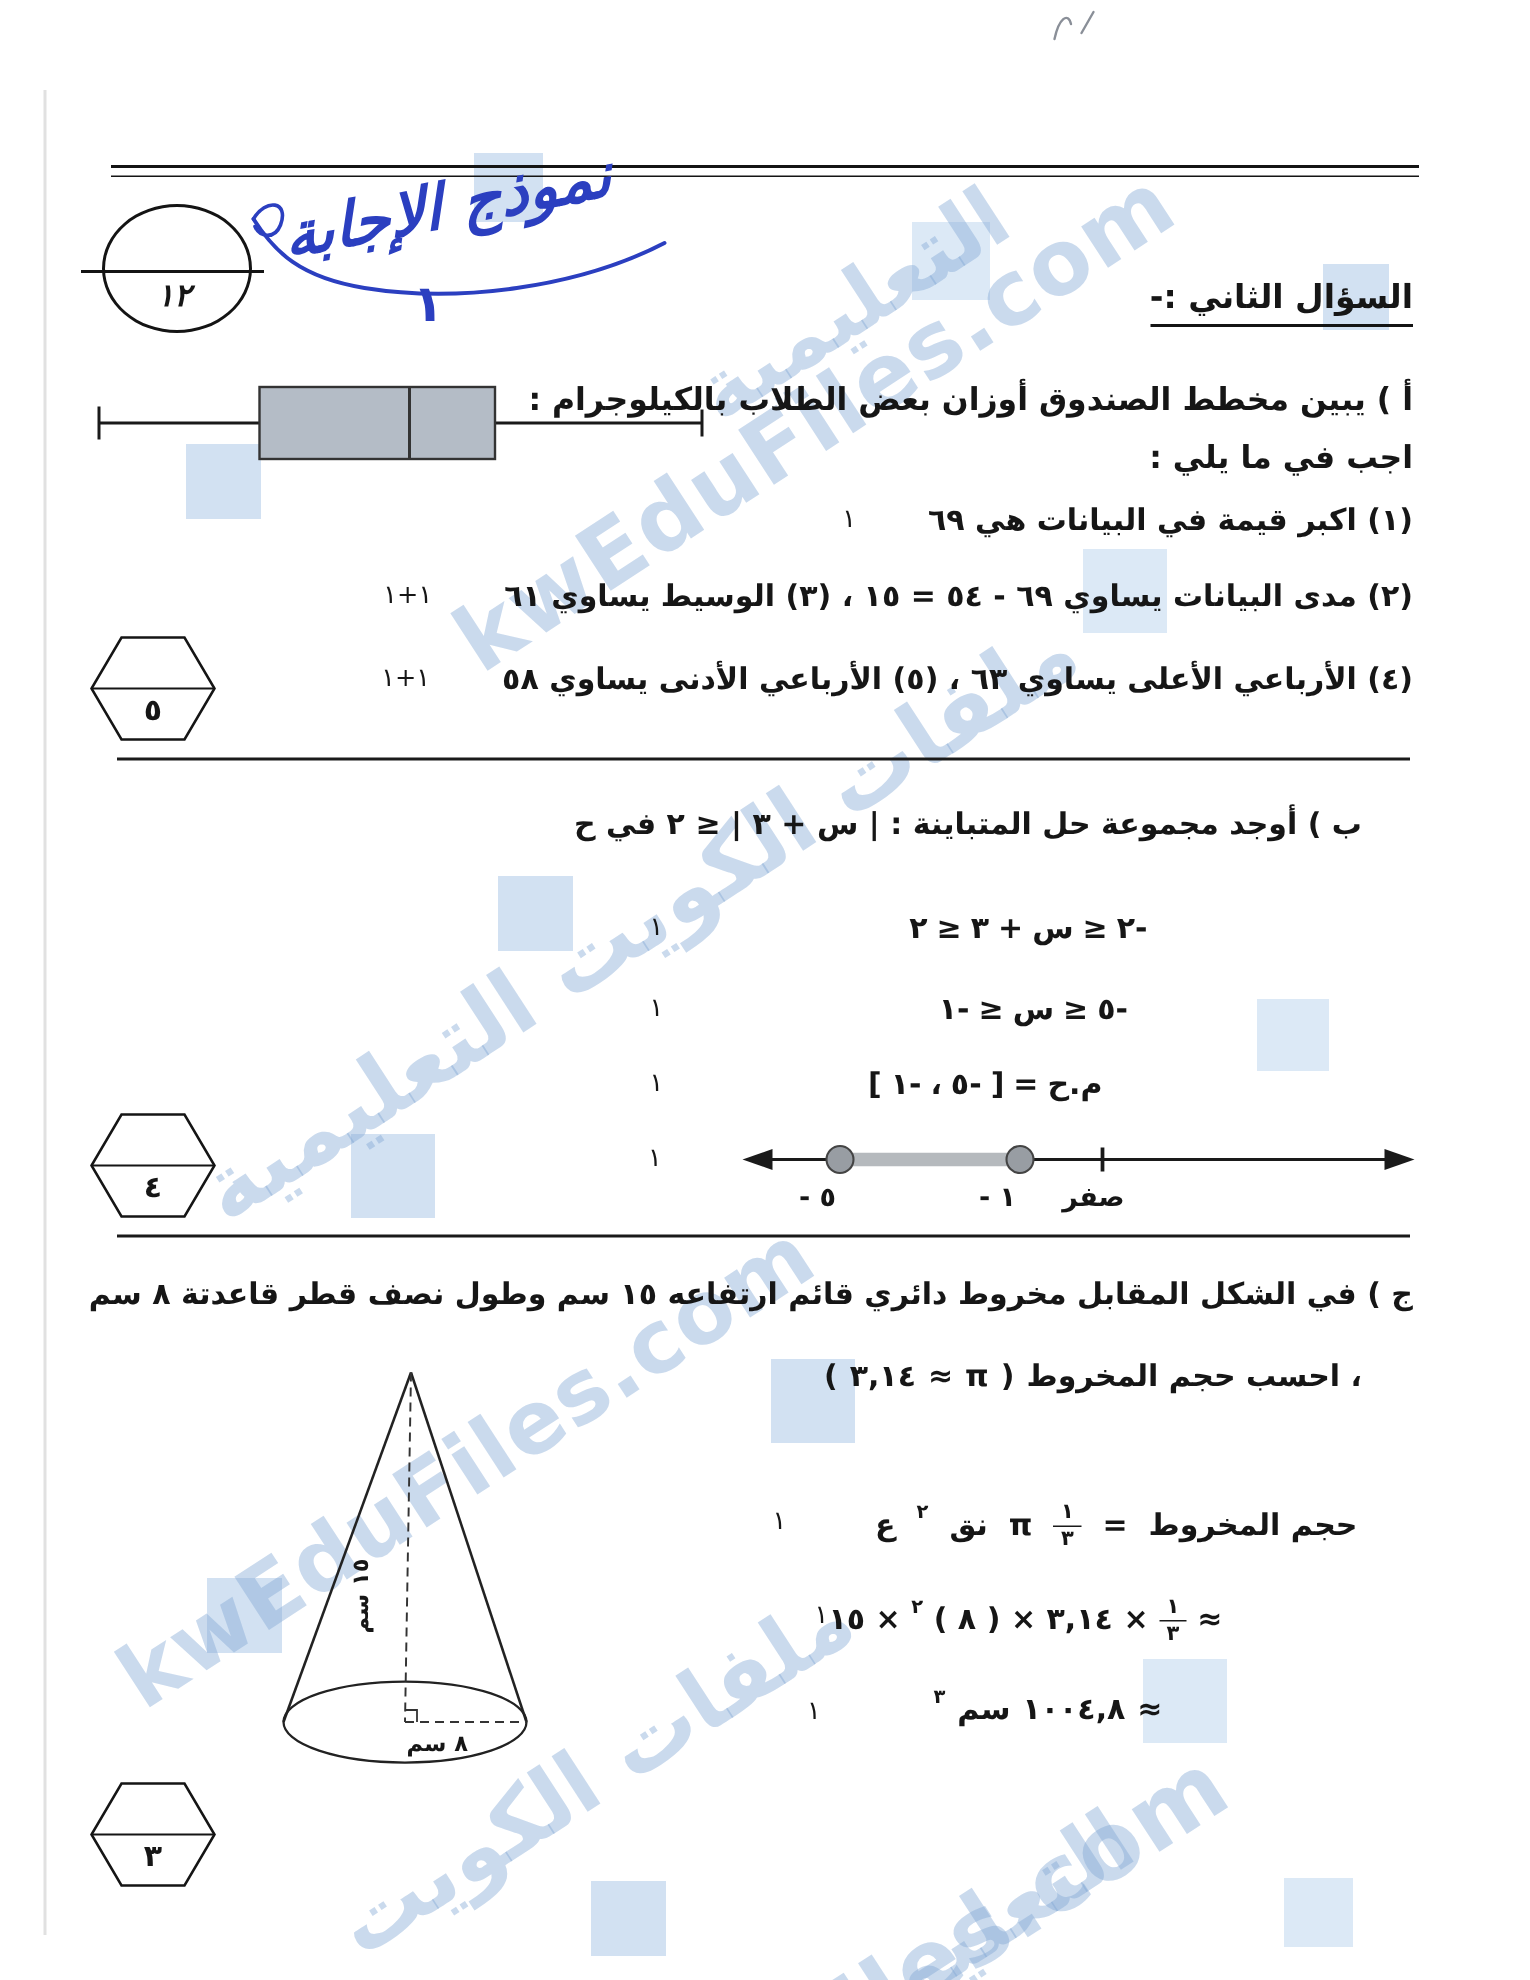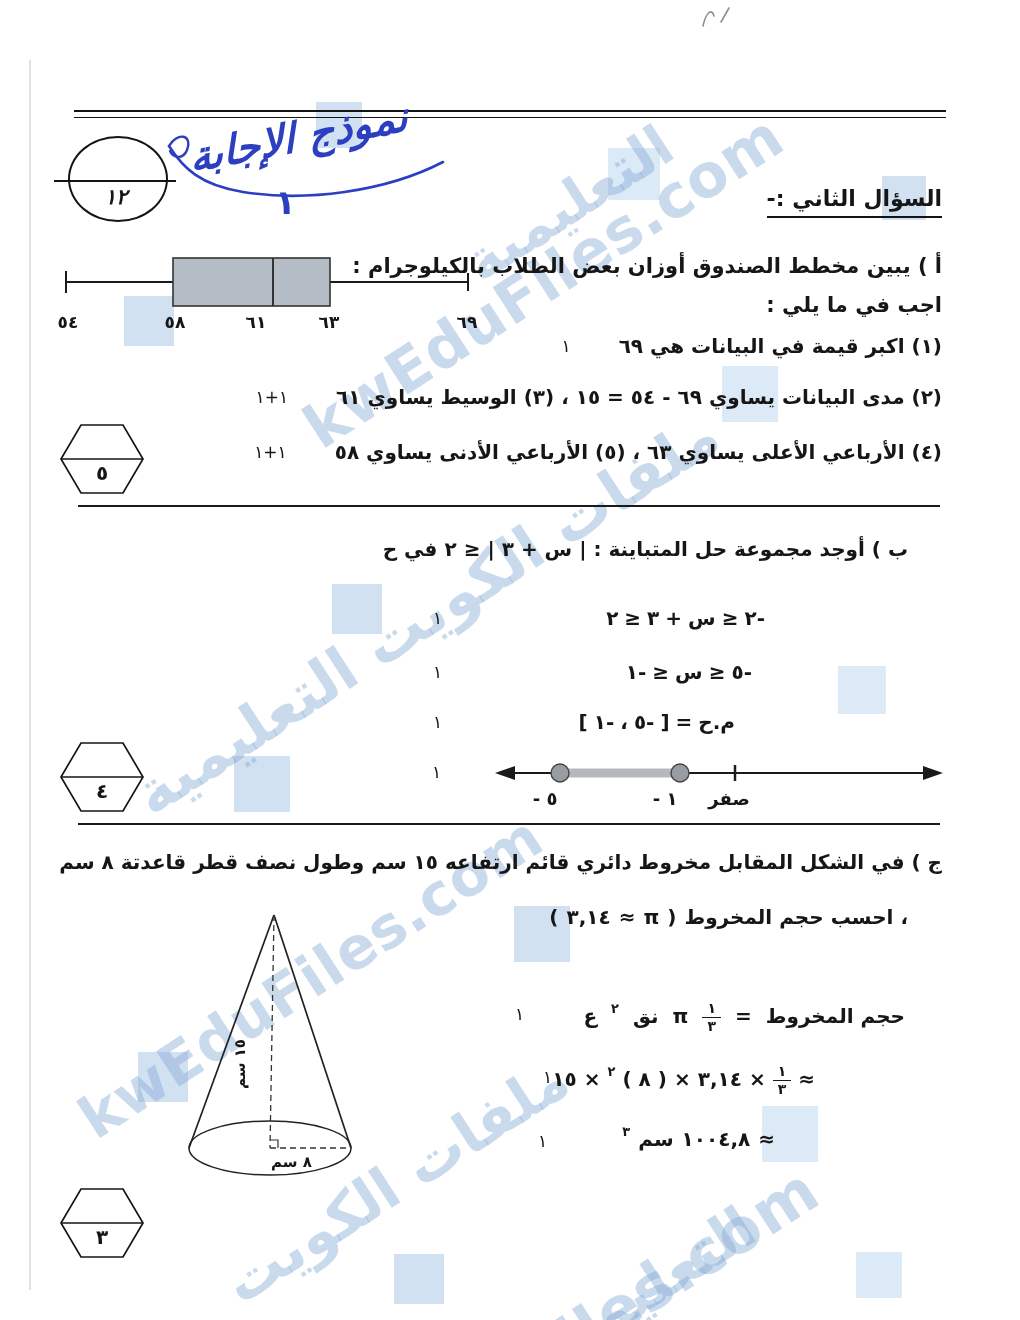--- a/index.html
+++ b/index.html
@@ -134,27 +134,20 @@
     <div class="rtl-text a-intro">أ ) يبين مخطط الصندوق أوزان بعض الطلاب بالكيلوجرام :</div>
 
     <div class="boxplot">
       <svg width="430" height="58" viewBox="0 0 430 58">
         <line x1="8" y1="30" x2="410" y2="30" stroke="#1a1a1a" stroke-width="2"></line>
         <line x1="8" y1="19" x2="8" y2="41" stroke="#1a1a1a" stroke-width="2"></line>
         <line x1="410" y1="21" x2="410" y2="39" stroke="#1a1a1a" stroke-width="2"></line>
         <rect x="115" y="6" width="157" height="48" fill="#b4bcc6" stroke="#333333" stroke-width="1.6"></rect>
         <line x1="215" y1="6" x2="215" y2="54" stroke="#333333" stroke-width="2"></line>
       </svg>
-      <div class="bp-labels">
-          <span class="tok">٥٤</span>
-          <span class="tok">٥٨</span>
-          <span class="tok">٦١</span>
-          <span class="tok">٦٣</span>
-          <span class="tok">٦٩</span>
-        </div>
     </div>
 
     <div class="rtl-text a-prompt">اجب في ما يلي :</div>
 
     <div class="arow" style="top:334px">
       <span>(١) اكبر قيمة في البيانات هي  ٦٩</span>
       <span class="amark">١</span>
     </div>
     <div class="arow" style="top:385px">
       <span>(٢) مدى البيانات يساوي ٦٩ - ٥٤ = ١٥  ،  (٣) الوسيط يساوي  ٦١</span>

